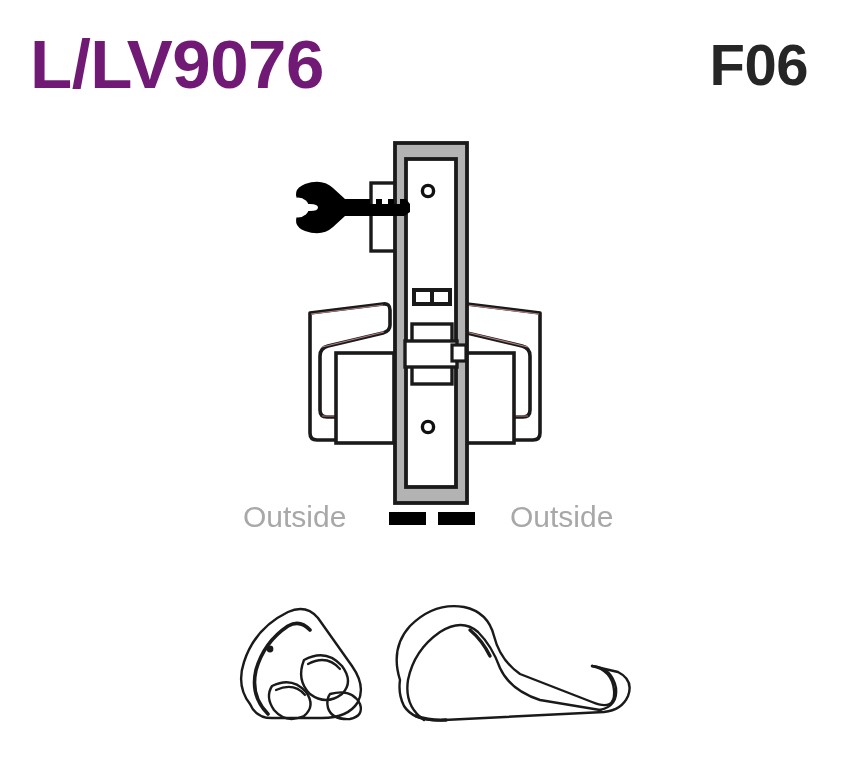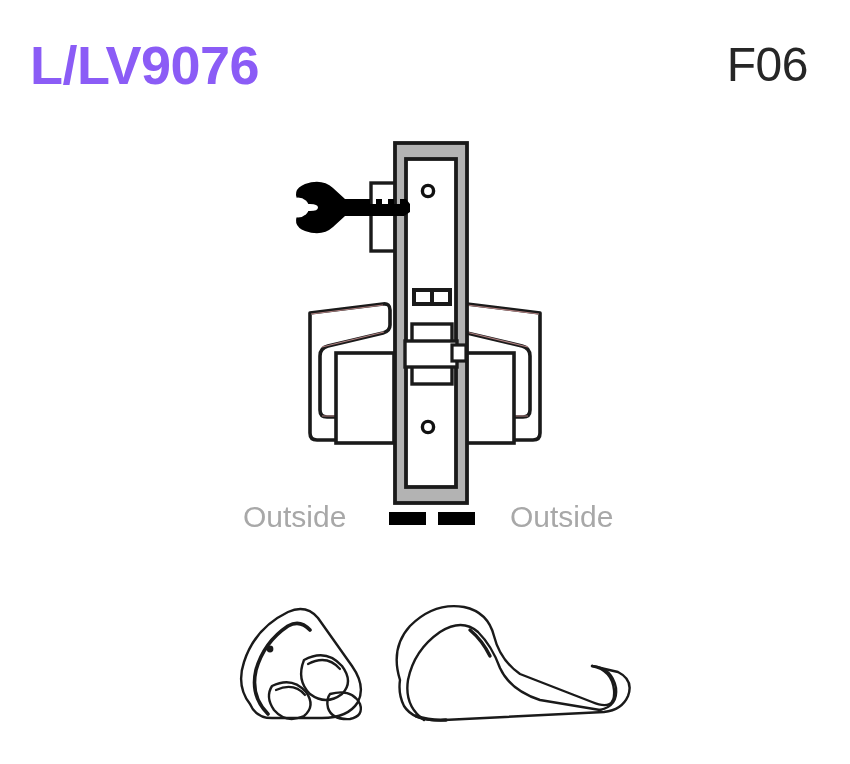--- a/index.html
+++ b/index.html
@@ -26,33 +26,33 @@
     position: absolute;
     top: 32px;
     left: 0;
     width: 850px;
     height: 72px;
   }
   .model-code {
     position: absolute;
     left: 30px;
     top: 0;
-    font-size: 54px;
+    font-size: 69px;
     font-weight: bold;
-    color: #8b5cf6;
+    color: #701a75;
     letter-spacing: -0.5px;
     line-height: 66px;
     white-space: nowrap;
   }
   .function-code {
     position: absolute;
     right: 42px;
     top: 0;
-    font-size: 48px;
-    font-weight: normal;
+    font-size: 58px;
+    font-weight: bold;
     color: #262626;
     letter-spacing: -0.5px;
     line-height: 66px;
     white-space: nowrap;
   }
 
   
   .section-diagram {
     position: absolute;
     left: 0;

